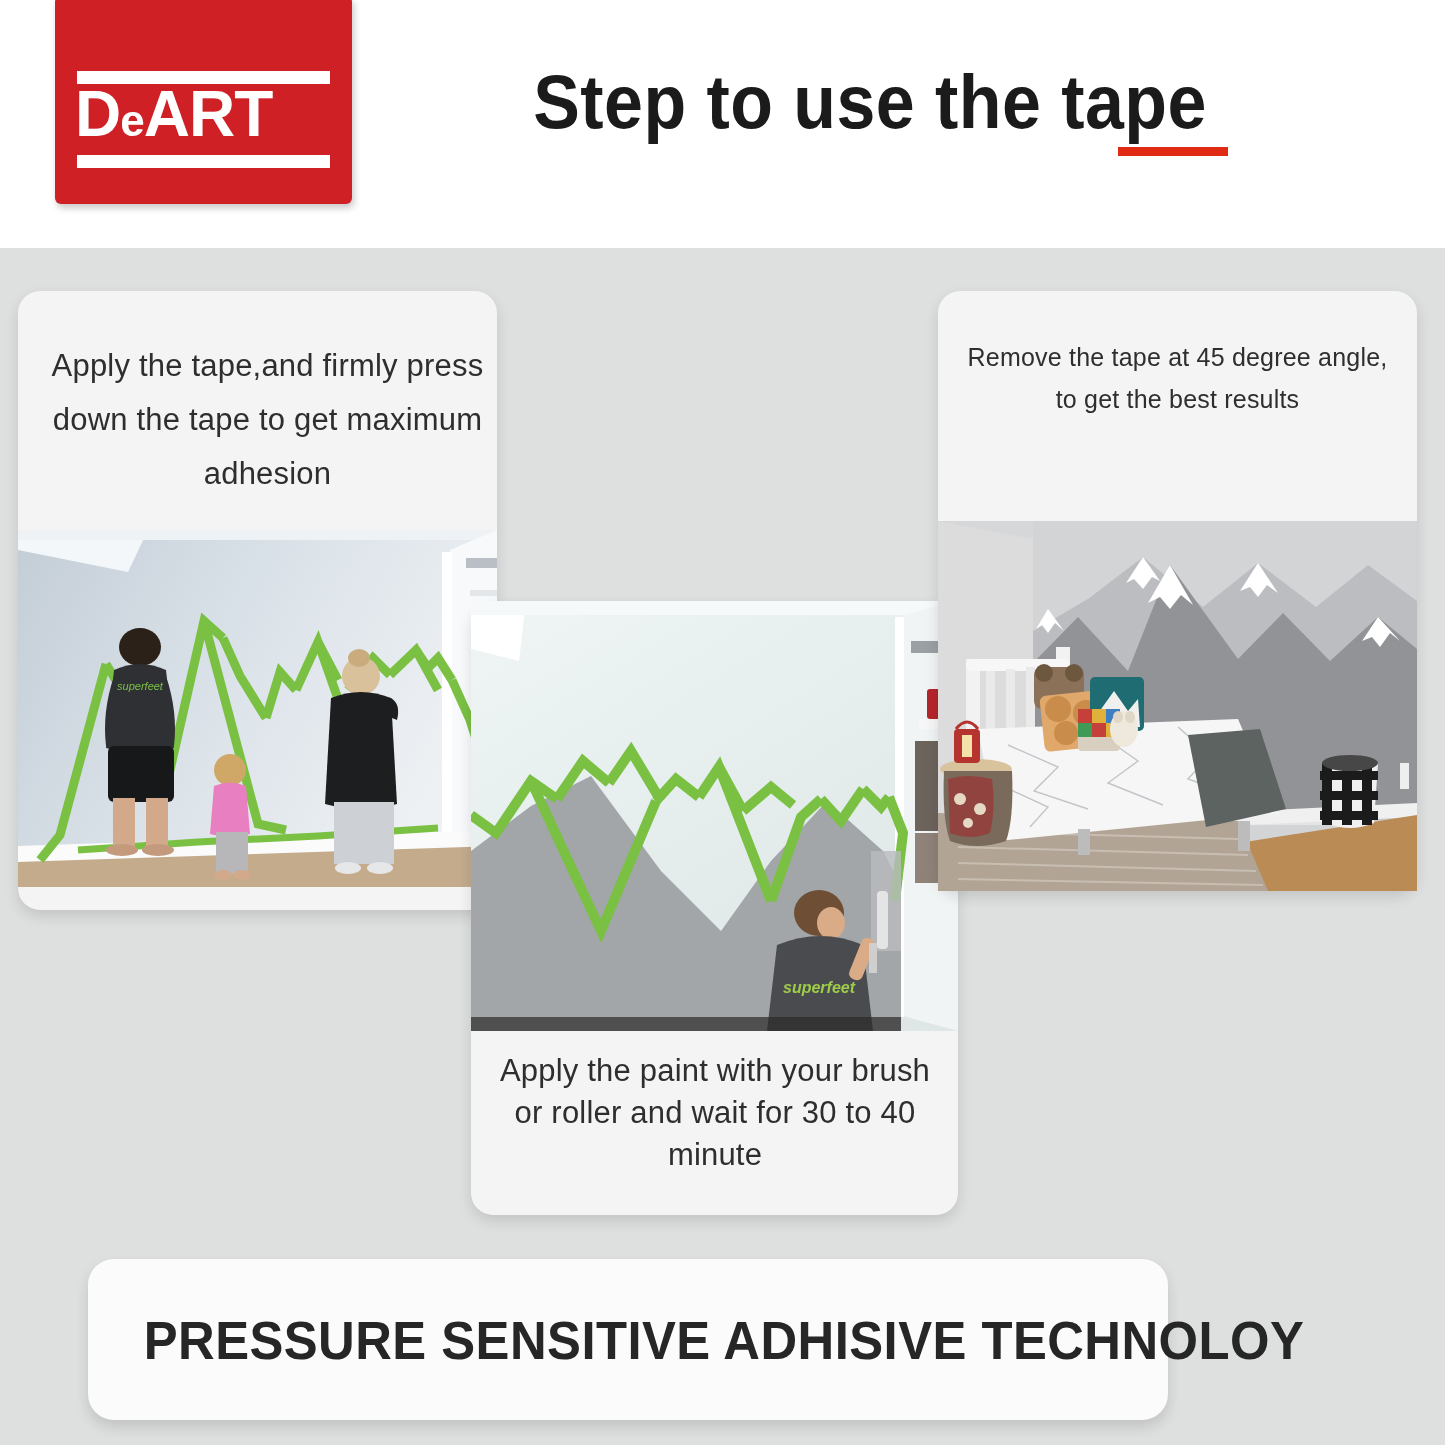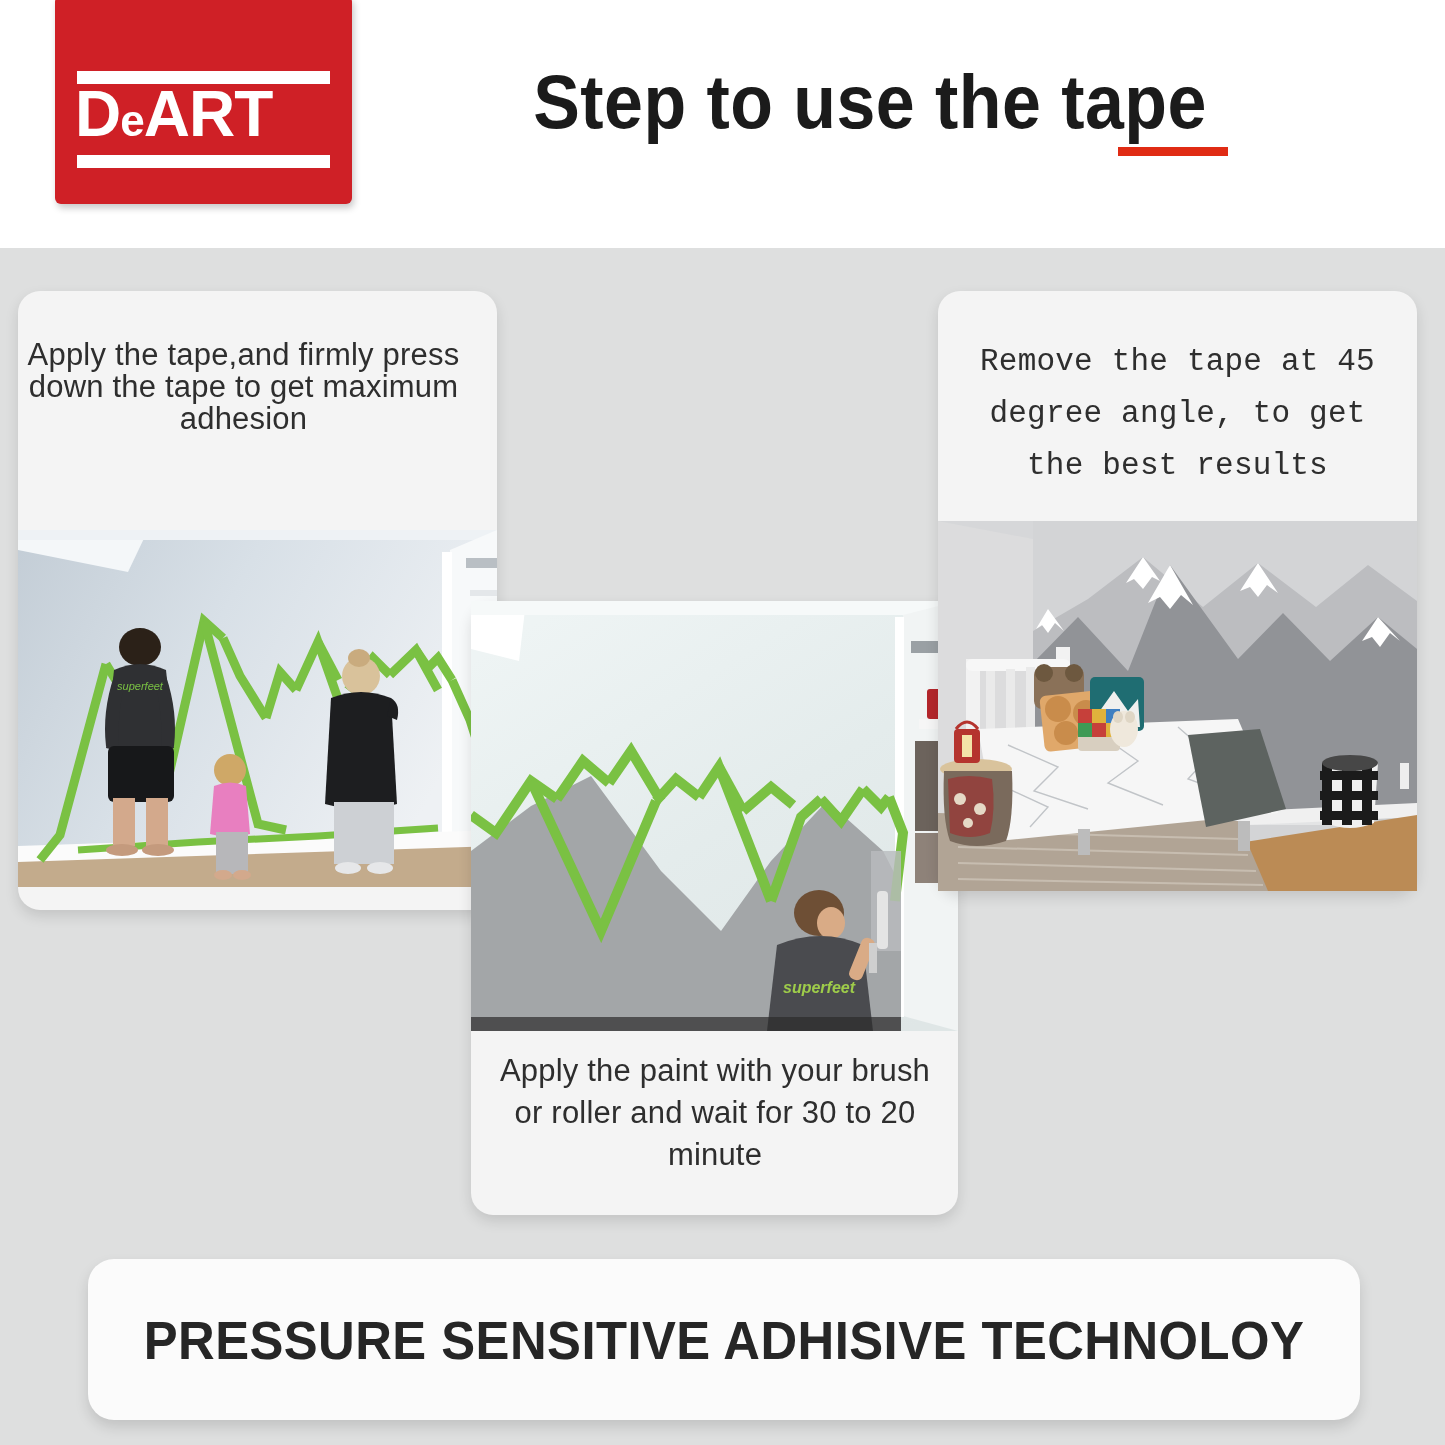--- a/index.html
+++ b/index.html
@@ -66,44 +66,44 @@
     font-weight: 300;
     color: #2e2e2e;
     text-align: center;
     letter-spacing: 0.2px;
   }
   .photo { position: absolute; overflow: hidden; background: #0f766e; }
 
   
   #card-apply { left: 18px; top: 291px; width: 479px; height: 619px; }
   #card-apply .card-text {
-    position: absolute; left: 8px; top: 48px; width: 435px;
-    font-size: 31px; line-height: 32px;
+    position: absolute; left: 32px; top: 48px; width: 435px;
+    font-size: 31px; line-height: 54px;
   }
   #photo-apply { left: 18px; top: 530px; width: 479px; height: 357px; }
 
   
   #card-paint { left: 471px; top: 601px; width: 487px; height: 614px; }
   #card-paint .card-text {
     position: absolute; left: 24px; top: 449px; width: 440px;
     font-size: 31px; line-height: 42px;
   }
   #photo-paint { left: 471px; top: 601px; width: 487px; height: 430px; }
 
   
   #card-remove { left: 938px; top: 291px; width: 479px; height: 600px; }
   #card-remove .card-text {
     position: absolute; left: 22px; top: 45px; width: 435px;
-    font-size: 31px; line-height: 52px; font-family: Liberation Mono, monospace;
+    font-size: 25px; line-height: 42px;
   }
   #photo-remove { left: 938px; top: 521px; width: 479px; height: 370px; }
 
   
   #banner {
-    position: absolute; left: 88px; top: 1259px; width: 1272px; height: 161px;
+    position: absolute; left: 88px; top: 1259px; width: 1080px; height: 161px;
     background: #fbfbfb; border-radius: 26px;
     box-shadow: 0 7px 14px rgba(0,0,0,0.13);
   }
   #banner .banner-text {
     position: absolute; left: 0; top: 0; width: 1272px; height: 161px;
     display: flex; align-items: center; justify-content: center;
     font-family: "Liberation Sans", sans-serif;
     font-weight: 700; font-size: 54px; letter-spacing: 0.5px;
     color: #262626;
     transform: scaleX(0.94);
@@ -207,21 +207,21 @@
         <path d="M313 168 q30 -12 60 0 l6 106 q-36 10 -72 0 z" fill="#1d1e20"></path>
         <path d="M373 168 q10 6 6 22 l-10 -4 z" fill="#1d1e20"></path>
         <rect x="316" y="272" width="60" height="62" fill="#cdd0d4"></rect>
         <ellipse cx="330" cy="338" rx="13" ry="6" fill="#e6e7e9"></ellipse>
         <ellipse cx="362" cy="338" rx="13" ry="6" fill="#e6e7e9"></ellipse>
       </g>
     </svg>
   </div>
 
   <div class="card" id="card-paint">
-    <div class="card-text">Apply the paint with your brush or roller and wait for 30 to 20 minute</div>
+    <div class="card-text">Apply the paint with your brush or roller and wait for 30 to 40 minute</div>
   </div>
 
   <div class="photo" id="photo-paint">
     <svg class="ph-svg" viewBox="0 0 487 430" preserveAspectRatio="none">
       <defs>
         <linearGradient id="wallB" x1="0.2" y1="0" x2="0.9" y2="1">
           <stop offset="0%" stop-color="#eef4f4"></stop>
           <stop offset="50%" stop-color="#e4ecec"></stop>
           <stop offset="100%" stop-color="#dfe6e6"></stop>
         </linearGradient>

